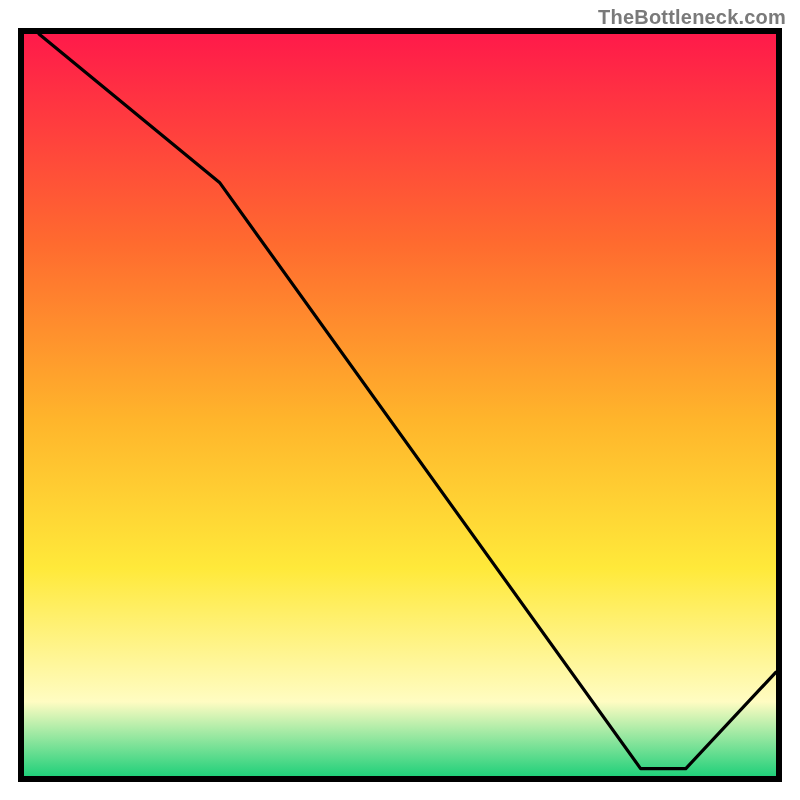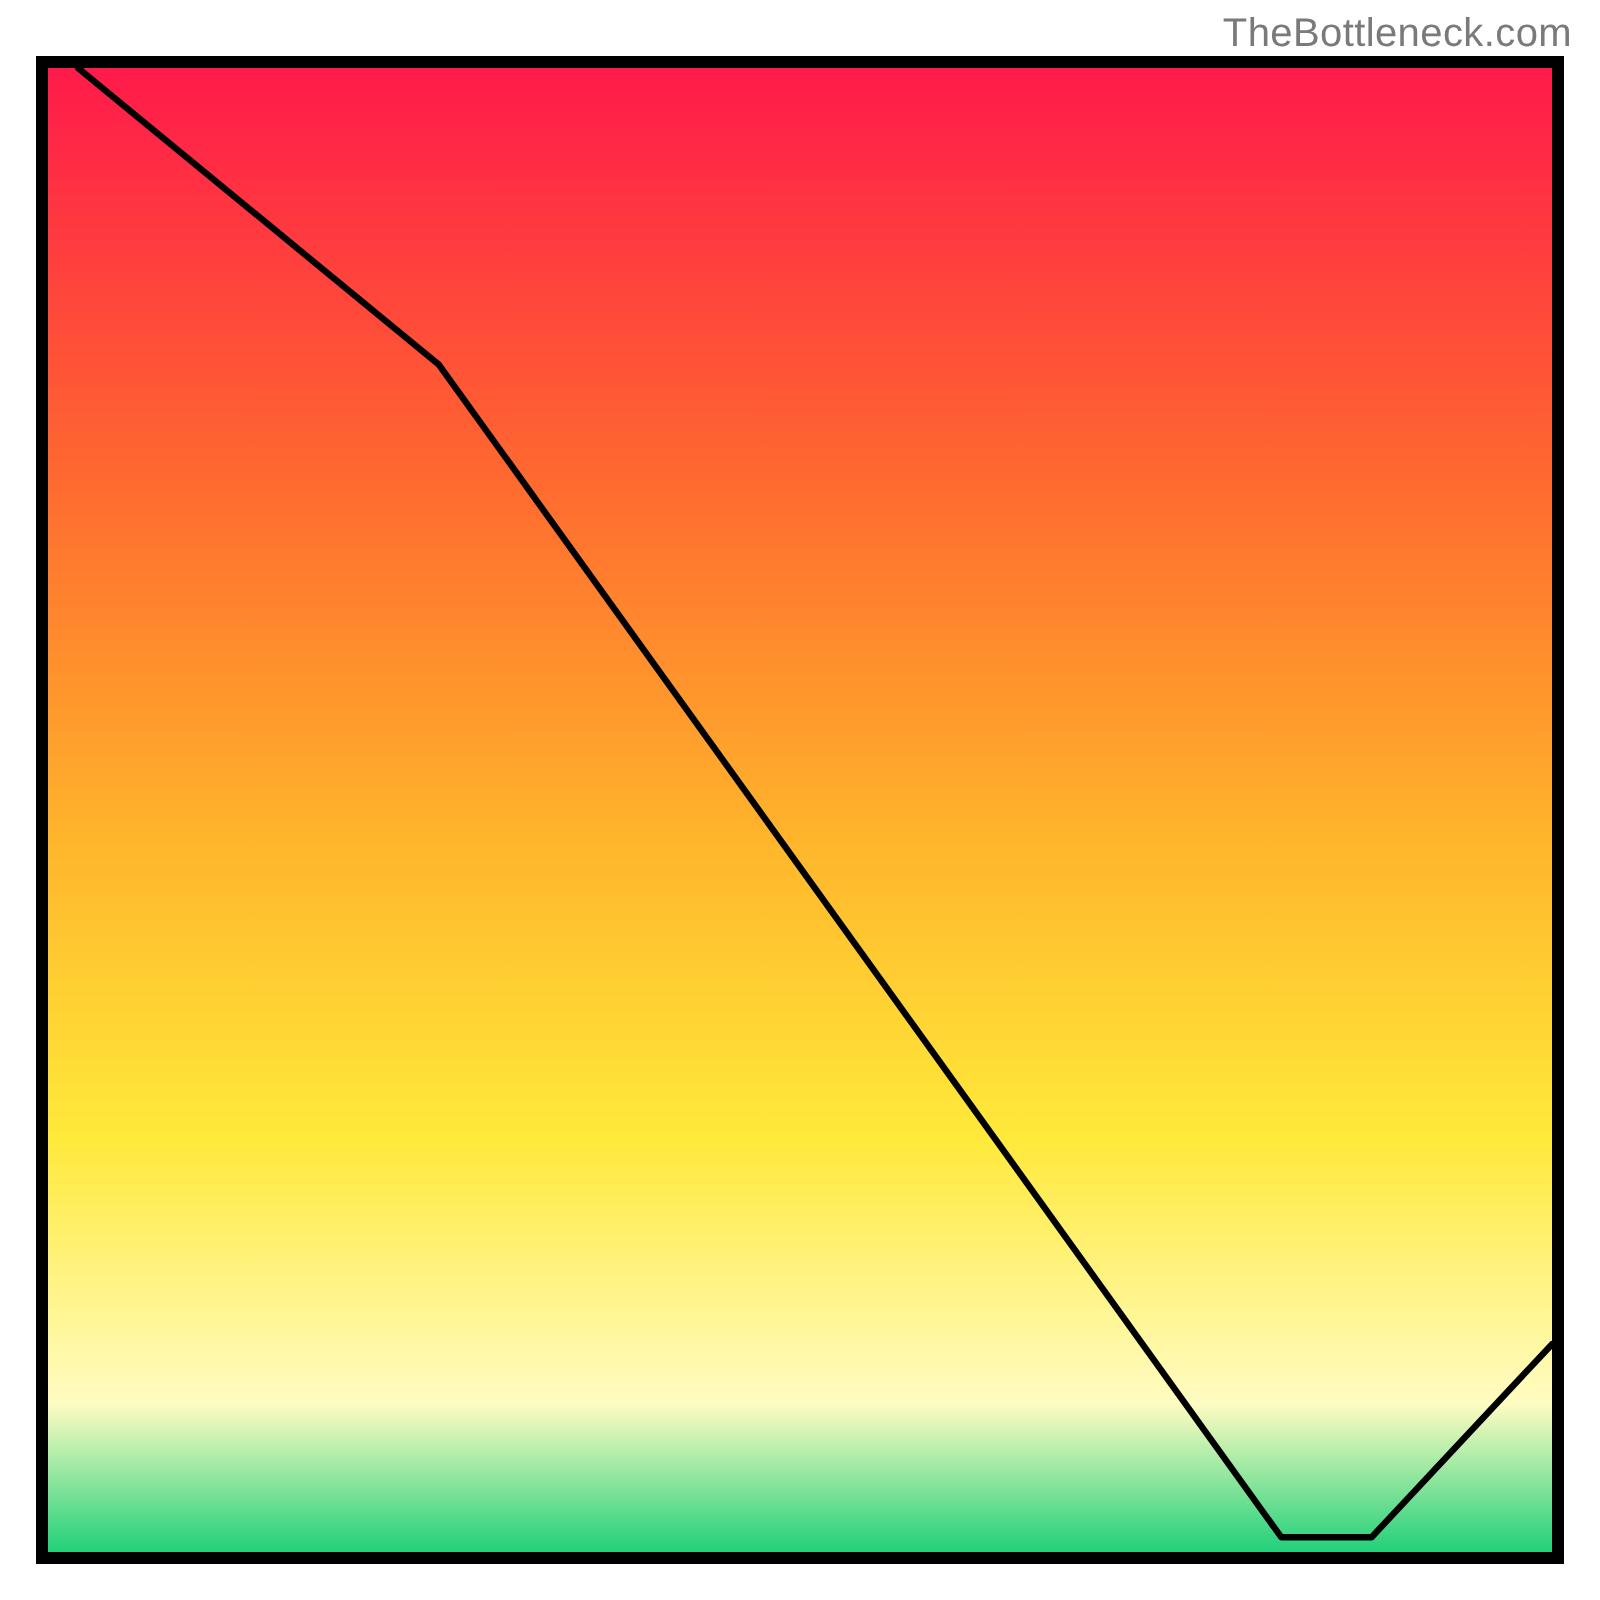--- a/index.html
+++ b/index.html
@@ -14,21 +14,21 @@
   .stage {
     position: relative;
     width: 800px;
     height: 800px;
   }
   .watermark {
     position: absolute;
     top: 6px;
     right: 14px;
     font-size: 20px;
-    font-weight: 400;
+    font-weight: 700;
     color: #7a7a7a;
     letter-spacing: 0.2px;
     white-space: nowrap;
   }
   
   .plot {
     position: absolute;
     left: 18px;
     top: 28px;
     width: 764px;   

